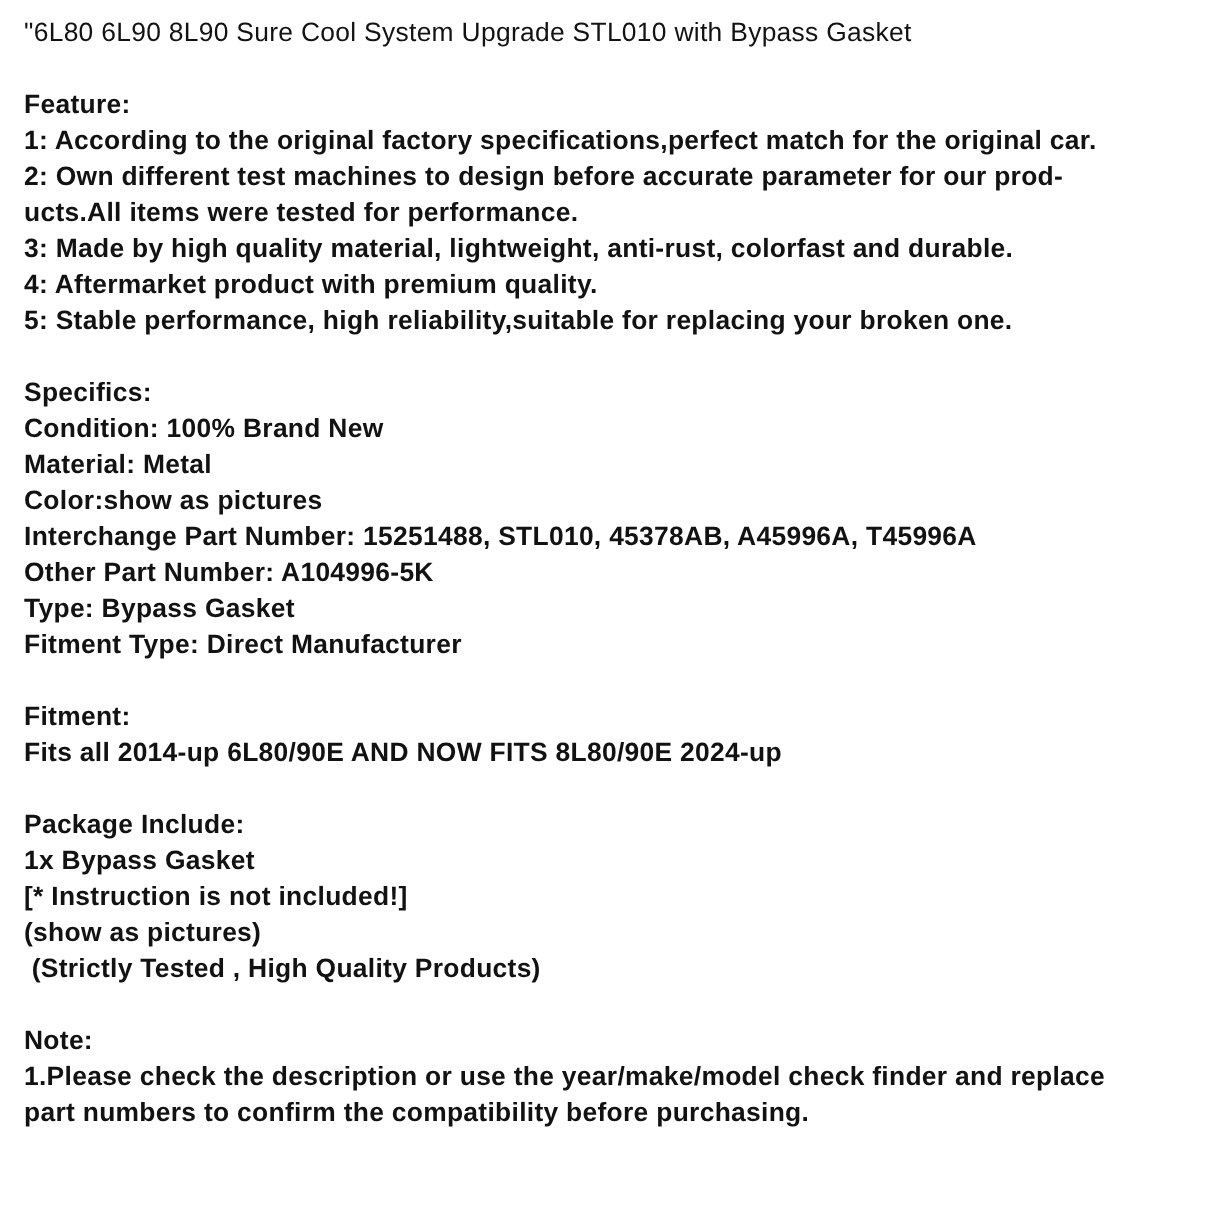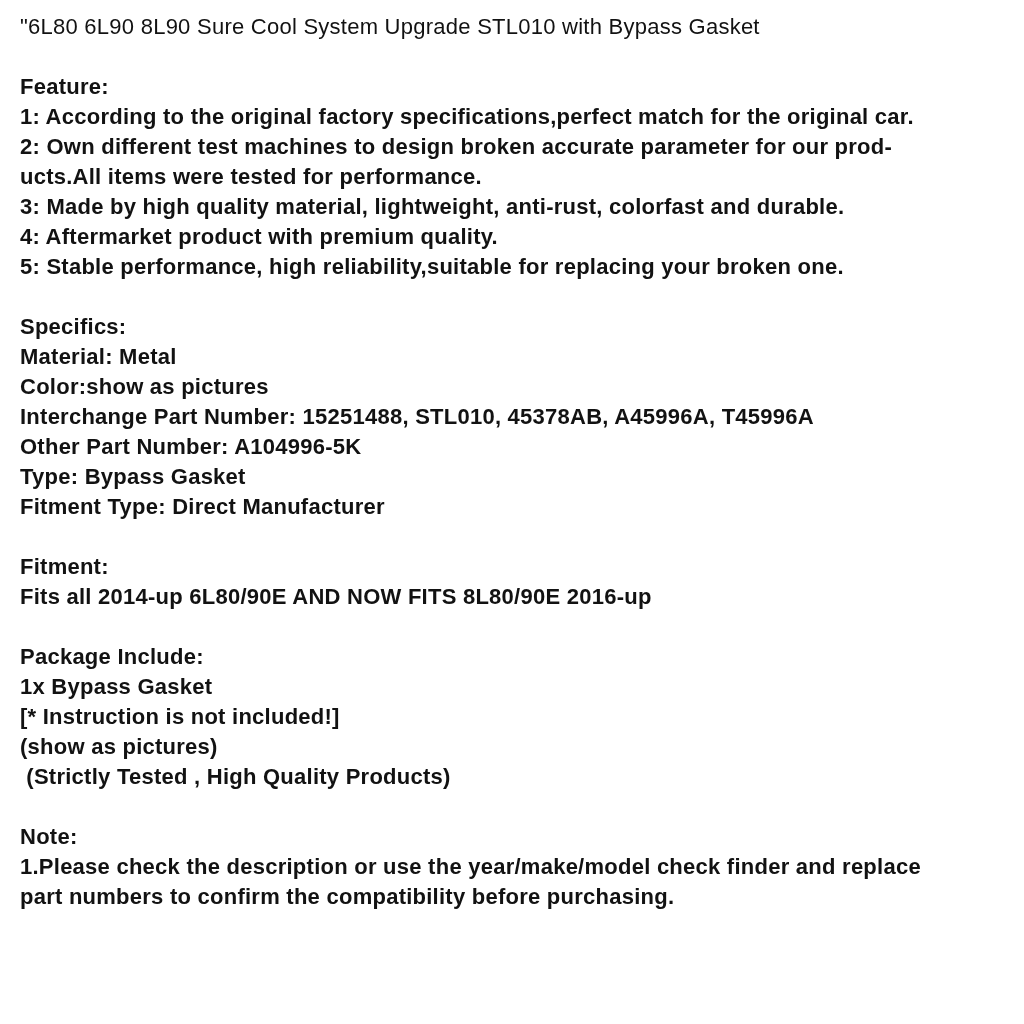--- a/index.html
+++ b/index.html
@@ -37,38 +37,39 @@
 </style>
 </head>
 <body style="background: rgb(255, 255, 255);">
 
 <div class="page" style="color: rgb(18, 18, 18);">
   <div class="line title">"6L80 6L90 8L90 Sure Cool System Upgrade STL010 with Bypass Gasket</div>
   <div id="sections">
       <div class="section">
         <div class="line heading">Feature:</div>
         <div class="line">1: According to the original factory specifications,perfect match for the original car.</div>
-        <div class="line">2: Own different test machines to design broken accurate parameter for our prod-</div>
+        <div class="line">2: Own different test machines to design before accurate parameter for our prod-</div>
         <div class="line">ucts.All items were tested for performance.</div>
         <div class="line">3: Made by high quality material, lightweight, anti-rust, colorfast and durable.</div>
         <div class="line">4: Aftermarket product with premium quality.</div>
         <div class="line">5: Stable performance, high reliability,suitable for replacing your broken one.</div>
       </div>
       <div class="section">
         <div class="line heading">Specifics:</div>
+        <div class="line">Condition: 100% Brand New</div>
         <div class="line">Material: Metal</div>
         <div class="line">Color:show as pictures</div>
         <div class="line">Interchange Part Number: 15251488, STL010, 45378AB, A45996A, T45996A</div>
         <div class="line">Other Part Number: A104996-5K</div>
         <div class="line">Type: Bypass Gasket</div>
         <div class="line">Fitment Type: Direct Manufacturer</div>
       </div>
       <div class="section">
         <div class="line heading">Fitment:</div>
-        <div class="line">Fits all 2014-up 6L80/90E AND NOW FITS 8L80/90E 2016-up</div>
+        <div class="line">Fits all 2014-up 6L80/90E AND NOW FITS 8L80/90E 2024-up</div>
       </div>
       <div class="section">
         <div class="line heading">Package Include:</div>
         <div class="line">1x Bypass Gasket</div>
         <div class="line">[* Instruction is not included!]</div>
         <div class="line">(show as pictures)</div>
         <div class="line"> (Strictly Tested , High Quality Products)</div>
       </div>
       <div class="section">
         <div class="line heading">Note:</div>

